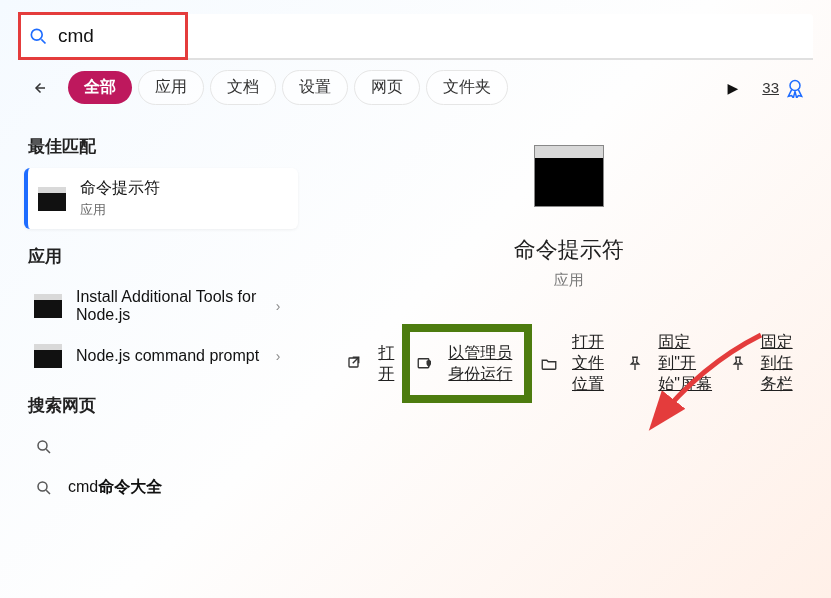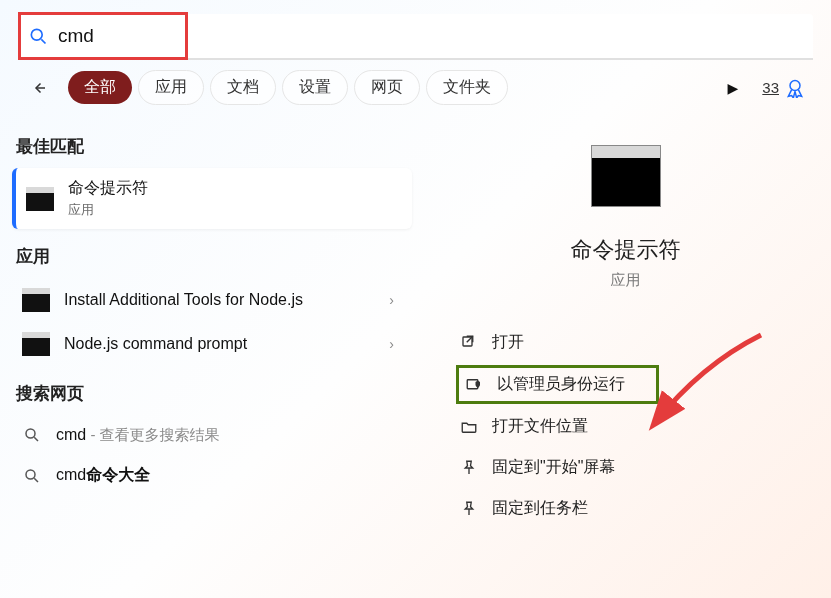--- a/index.html
+++ b/index.html
@@ -49,43 +49,43 @@
   .tab {
     padding: 6px 16px;
     border-radius: 18px;
     font-size: 16px;
     color: #333;
     cursor: pointer;
     background: rgba(255,255,255,0.6);
     border: 1px solid #e6e6e6;
   }
   .tab.active {
-    background: #7f1d1d;
+    background: #be185d;
     color: #fff;
     border: none;
-    font-weight: 400;
+    font-weight: 700;
   }
   .tabs-right {
     margin-left: auto;
     display: flex;
     align-items: center;
     gap: 24px;
     padding-right: 4px;
   }
   .play-icon { font-size: 14px; color: #111; }
   .reward { font-size: 15px; color: #333; display:flex; align-items:center; gap:6px;text-decoration:underline;}
   .reward svg { width: 20px; height: 20px; }
 
   
   .main {
     display: flex;
     padding: 4px 0 0 0;
     height: calc(100% - 124px);
   }
-  .left-col { width: 420px; padding: 0 8px 0 12px; }
+  .left-col { width: 420px; padding: 0 8px 0 24px; }
   .right-col { flex: 1; padding: 0 24px; position: relative; }
 
   .section-title {
     font-size: 17px; font-weight: 700; margin: 16px 0 10px 4px; color: #222;
   }
 
   .result-item {
     display: flex;
     align-items: center;
     padding: 10px 10px;
@@ -138,32 +138,32 @@
     content:""; position:absolute; top:0;left:0;right:0;height:12px; background:#d8d8d8;
   }
   .detail-title {
     text-align:center; font-size:22px; color:#222; margin-top:28px; font-weight:500;
   }
   .detail-sub { text-align:center; font-size:15px; color:#7a7a7a; margin-top:6px; }
 
   .actions {
     margin-top: 34px;
     padding-left: 12px;
-    display: flex; flex-direction: column; gap: 4px;
+    display: flex; gap: 4px; text-decoration: underline;
   }
   .action {
     display:flex; align-items:center; gap: 14px;
     padding: 8px 4px;
     font-size: 16px; color:#222;
     cursor:pointer;
     position: relative;
   }
   .action svg { width: 18px; height: 18px; flex-shrink:0; }
   .action.emph {
-    border: 3px solid #4d7c0f;
+    border: 8px solid #4d7c0f;
     padding: 6px 6px;
     width: 203px;
   }
 
   
   .red-arrow {
     position: absolute;
     right: 60px;
     top: 206px;
     pointer-events: none;
@@ -238,23 +238,20 @@
 
     <div class="section-title">搜索网页</div>
 
     <div class="search-item">
       <span class="mag">
         <svg viewBox="0 0 24 24" width="18" height="18" fill="none" stroke="#555" stroke-width="2">
             <circle cx="10" cy="10" r="6"></circle>
             <line x1="15" y1="15" x2="20" y2="20"></line>
           </svg>
       </span>
-      <span class="txt">
-        <span>cmd</span><span class="gray"> - 查看更多搜索结果</span>
-      </span>
     </div>
 
     <div class="search-item">
       <span class="mag">
         <svg viewBox="0 0 24 24" width="18" height="18" fill="none" stroke="#555" stroke-width="2">
             <circle cx="10" cy="10" r="6"></circle>
             <line x1="15" y1="15" x2="20" y2="20"></line>
           </svg>
       </span>
       <span class="txt">

